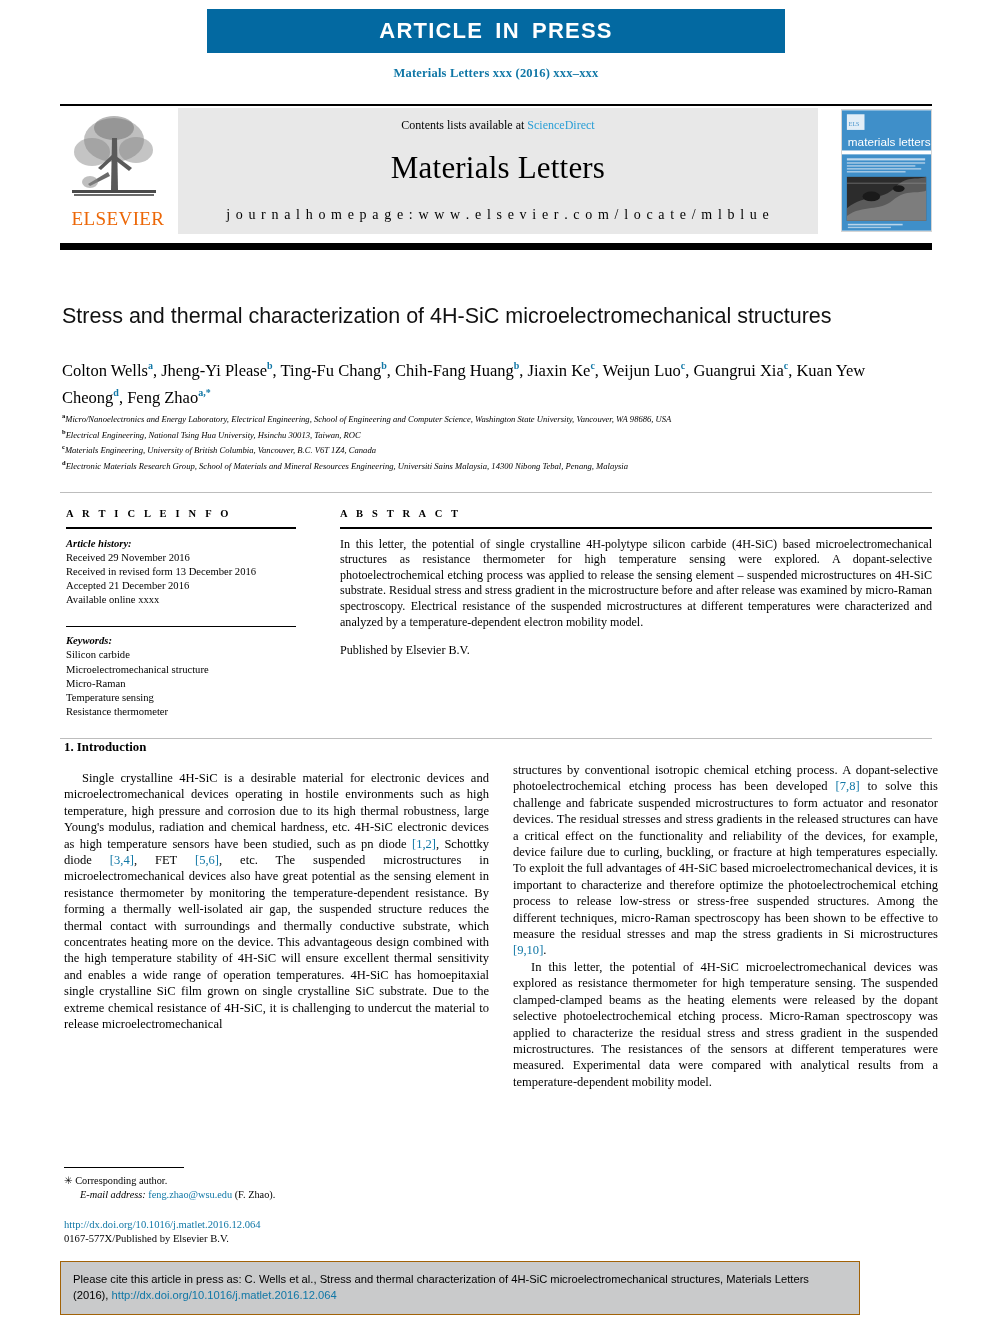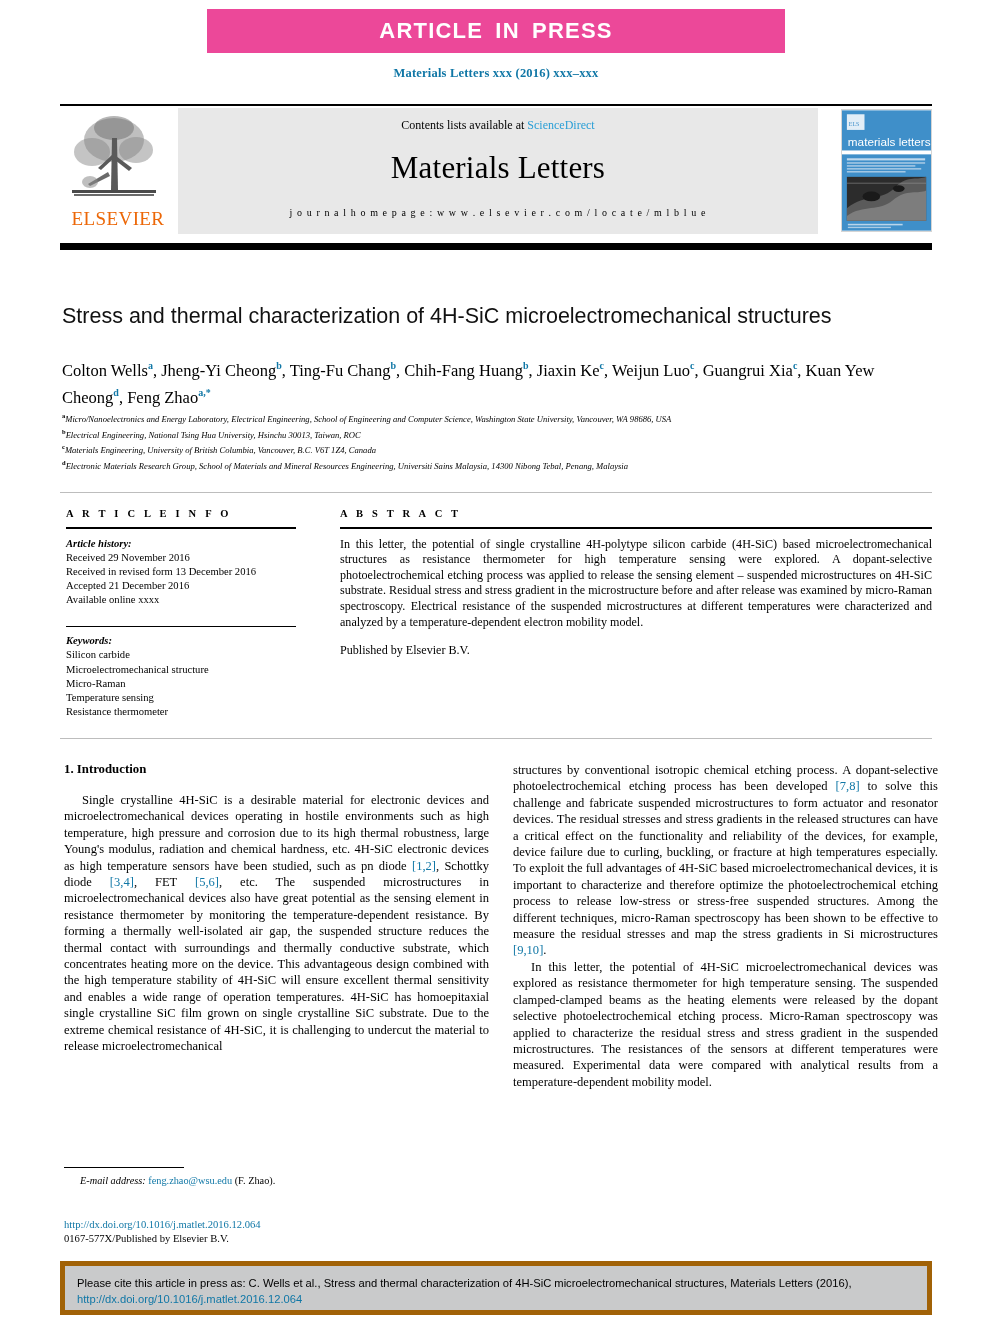--- a/index.html
+++ b/index.html
@@ -22,21 +22,21 @@
     box-sizing: border-box;
   }
 
   
   .aip-banner {
     position: absolute;
     left: 207px;
     top: 9px;
     width: 578px;
     height: 44px;
-    background: #ec4899;
+    background: #0369a1;
     display: flex;
     align-items: center;
     justify-content: center;
   }
   .aip-banner span {
     font-family: "Liberation Sans", sans-serif;
     font-weight: bold;
     font-size: 22px;
     letter-spacing: 1.2px;
     color: #ffffff;
@@ -128,21 +128,21 @@
     font-family: "Liberation Serif", serif;
     font-size: 31px;
     letter-spacing: 0.2px;
   }
   .homepage-line {
     position: absolute;
     left: 0;
     top: 99px;
     width: 640px;
     text-align: center;
-    font-size: 10px;
+    font-size: 14px;
     letter-spacing: 1.1px;
     font-family: "Liberation Serif", serif;
   }
   .cover-thumb {
     position: absolute;
     left: 781px;
     top: 1px;
     width: 91px;
     height: 123px;
     background: #ffffff;
@@ -273,21 +273,21 @@
     top: 738px;
     width: 872px;
     height: 1px;
     background: #bdbdbd;
   }
 
   
   .col-left {
     position: absolute;
     left: 64px;
-    top: 762px;
+    top: 740px;
     width: 425px;
   }
   .col-right {
     position: absolute;
     left: 513px;
     top: 762px;
     width: 425px;
   }
   .h2 {
     font-family: "Liberation Serif", serif;
@@ -345,24 +345,24 @@
     font-family: "Liberation Serif", serif;
     font-size: 10.6px;
     line-height: 13.6px;
   }
 
   
   .cite-box {
     position: absolute;
     left: 60px;
     top: 1261px;
-    width: 872px;
+    width: 800px;
     height: 54px;
     background: #c9cacb;
-    border: 5px solid #a16207;
+    border: 1px solid #a16207;
     box-sizing: border-box;
     padding: 9px 12px 0 12px;
     font-family: "Liberation Sans", sans-serif;
     font-size: 11.2px;
     line-height: 16px;
   }
   .cite-box a {
     color: #1077a6;
     text-decoration: none;
   }
@@ -432,21 +432,21 @@
         <rect x="6" y="119" width="44" height="1.4" fill="#d9e6f2" opacity="0.7"></rect>
         <rect x="5" y="74" width="81" height="0.9" fill="#9a9a9a" opacity="0.6"></rect>
       </svg>
     </div>
   </div>
 
   <div class="rule-thick"></div>
 
   <h1 class="title">Stress and thermal characterization of 4H-SiC microelectromechanical structures</h1>
 
-  <div class="authors"><span>Colton Wells</span><sup>a</sup>, <span>Jheng-Yi Cheong</span><sup>b</sup>, <span>Ting-Fu Chang</span><sup>b</sup>, <span>Chih-Fang Huang</span><sup>b</sup>, <span>Jiaxin Ke</span><sup>c</sup>, <span>Weijun Luo</span><sup>c</sup>, <span>Guangrui Xia</span><sup>c</sup>, <span>Kuan Yew Cheong</span><sup>d</sup>, <span>Feng Zhao</span><sup>a,*</sup></div>
+  <div class="authors"><span>Colton Wells</span><sup>a</sup>, <span>Jheng-Yi Please</span><sup>b</sup>, <span>Ting-Fu Chang</span><sup>b</sup>, <span>Chih-Fang Huang</span><sup>b</sup>, <span>Jiaxin Ke</span><sup>c</sup>, <span>Weijun Luo</span><sup>c</sup>, <span>Guangrui Xia</span><sup>c</sup>, <span>Kuan Yew Cheong</span><sup>d</sup>, <span>Feng Zhao</span><sup>a,*</sup></div>
 
   <div class="affiliations">
       <div><sup>a</sup><span>Micro/Nanoelectronics and Energy Laboratory, Electrical Engineering, School of Engineering and Computer Science, Washington State University, Vancouver, WA 98686, USA</span></div>
       <div><sup>b</sup><span>Electrical Engineering, National Tsing Hua University, Hsinchu 30013, Taiwan, ROC</span></div>
       <div><sup>c</sup><span>Materials Engineering, University of British Columbia, Vancouver, B.C. V6T 1Z4, Canada</span></div>
       <div><sup>d</sup><span>Electronic Materials Research Group, School of Materials and Mineral Resources Engineering, Universiti Sains Malaysia, 14300 Nibong Tebal, Penang, Malaysia</span></div>
     </div>
 
   <div class="band-rule-top"></div>
 
@@ -490,20 +490,24 @@
 
   <div class="col-right">
     <p class="body-p" style="text-indent:0">
       <span>structures by conventional isotropic chemical etching process. A dopant-selective photoelectrochemical etching process has been developed </span><a class="ref" href="#">[7,8]</a><span> to solve this challenge and fabricate suspended microstructures to form actuator and resonator devices. The residual stresses and stress gradients in the released structures can have a critical effect on the functionality and reliability of the devices, for example, device failure due to curling, buckling, or fracture at high temperatures especially. To exploit the full advantages of 4H-SiC based microelectromechanical devices, it is important to characterize and therefore optimize the photoelectrochemical etching process to release low-stress or stress-free suspended structures. Among the different techniques, micro-Raman spectroscopy has been shown to be effective to measure the residual stresses and map the stress gradients in Si microstructures </span><a class="ref" href="#">[9,10]</a><span>.</span>
     </p>
     <p class="body-p">In this letter, the potential of 4H-SiC microelectromechanical devices was explored as resistance thermometer for high temperature sensing. The suspended clamped-clamped beams as the heating elements were released by the dopant selective photoelectrochemical etching process. Micro-Raman spectroscopy was applied to characterize the residual stress and stress gradient in the suspended microstructures. The resistances of the sensors at different temperatures were measured. Experimental data were compared with analytical results from a temperature-dependent mobility model.</p>
   </div>
 
   <div class="foot-rule"></div>
   <div class="footnote">
+    <div>
+      <span>✳</span>
+      <span>Corresponding author.</span>
+    </div>
     <div style="padding-left:16px">
       <span class="ital">E-mail address:</span>
       <a class="link" href="#">feng.zhao@wsu.edu</a><span> (F. Zhao).</span>
     </div>
   </div>
 
   <div class="doi-block">
     <div><a class="link" href="#">http://dx.doi.org/10.1016/j.matlet.2016.12.064</a></div>
     <div>0167-577X/Published by Elsevier B.V.</div>
   </div>

